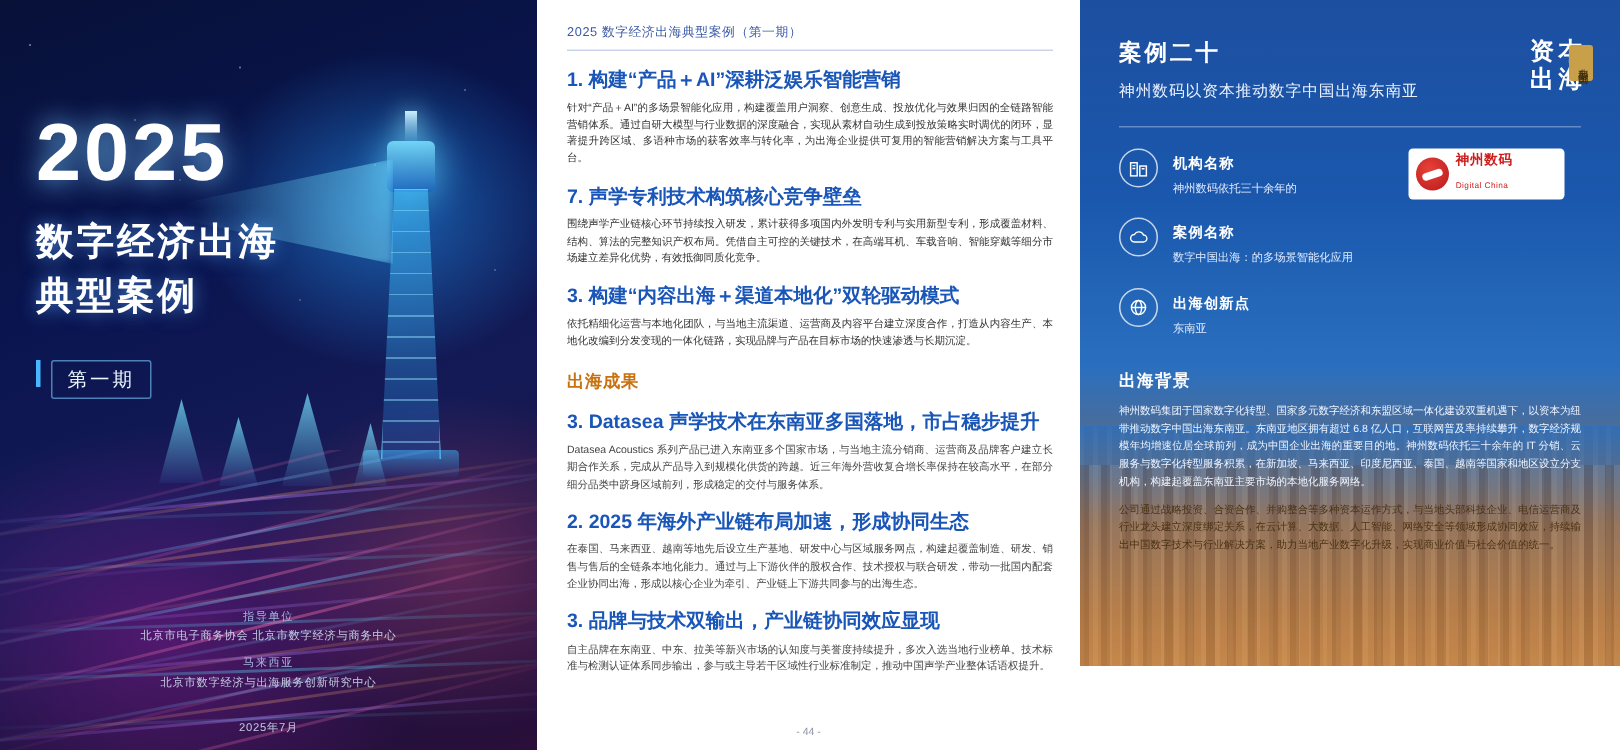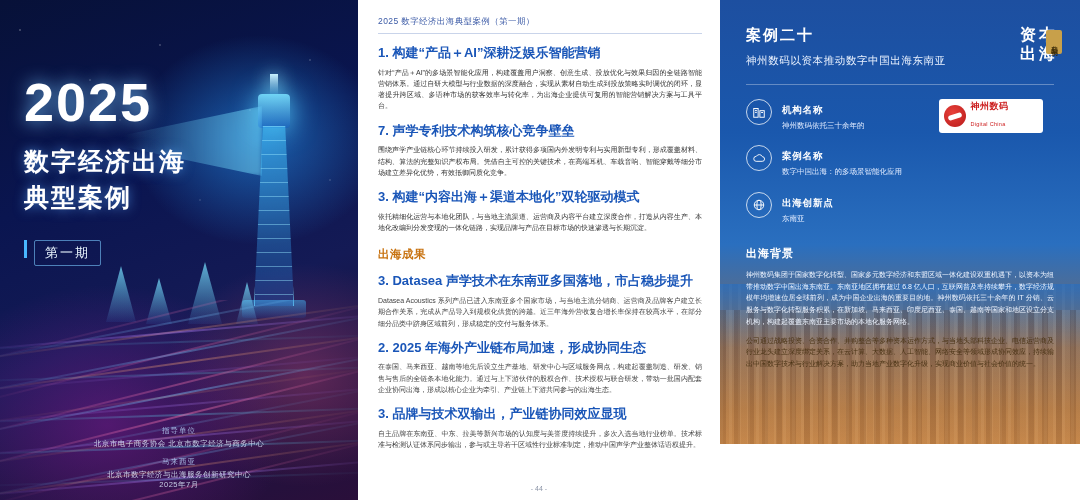--- a/index.html
+++ b/index.html
@@ -134,21 +134,21 @@
     border: 1px solid rgba(120,200,255,.6);
     padding: 3px 10px; border-radius: 2px;
   }
   .cover-footer {
     position: absolute; left: 0; right: 0; bottom: 10px;
     text-align: center; z-index: 5;
     color: rgba(225,240,255,.82);
   }
   .cf-label { font-size: 7.5px; letter-spacing: 1px; margin-top: 8px; color: rgba(190,220,255,.8); }
   .cf-org { font-size: 7.5px; letter-spacing: .5px; margin-top: 3px; }
-  .cf-date { font-size: 7.5px; margin-top: 0; letter-spacing: .5px; }
+  .cf-date { font-size: 7.5px; margin-top: 20px; letter-spacing: .5px; }
 
   
   .textpage {
     position: relative;
     flex: 0 0 362px;
     width: 362px; height: 500px;
     background: #ffffff;
     padding: 16px 18px 20px 20px;
   }
   .tp-header {

